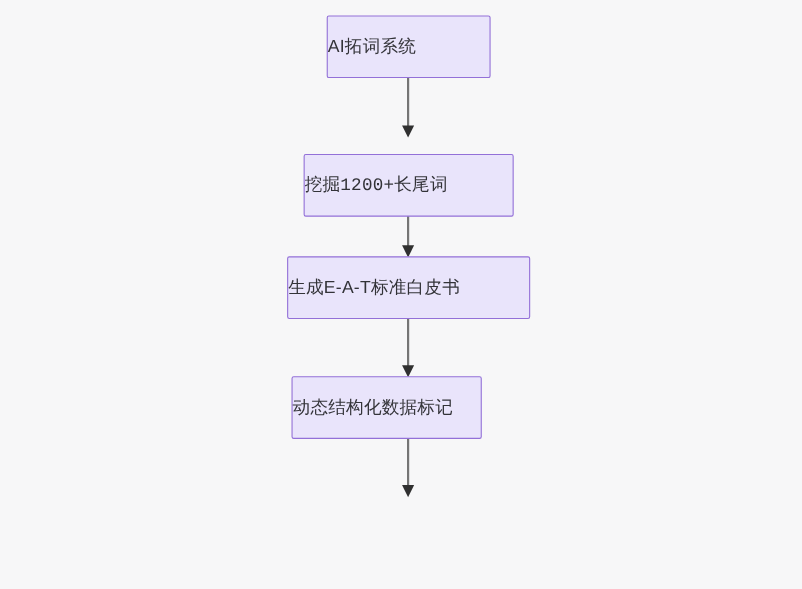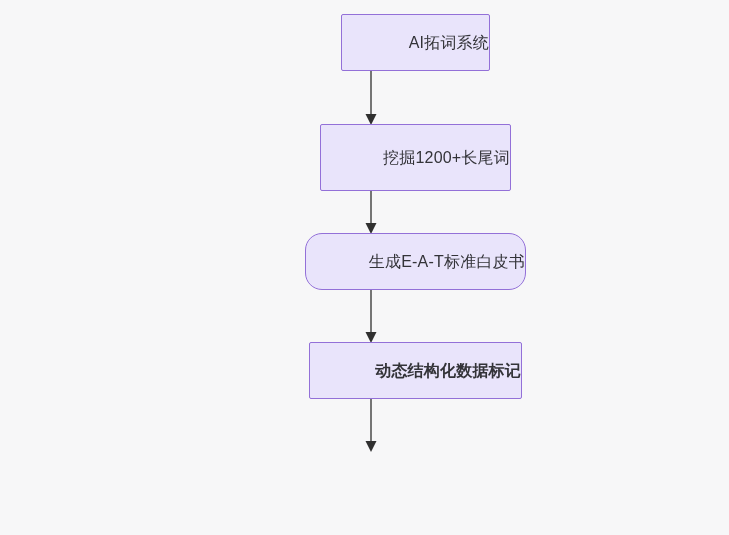--- a/index.html
+++ b/index.html
@@ -19,22 +19,21 @@
     height: 535px;
   }
   .node {
     position: absolute;
     box-sizing: border-box;
     background: #e9e4fb;
     border: 1.6px solid #9370d8;
     border-radius: 2px;
     display: flex;
     align-items: center;
-    justify-content: flex-end;
-    margin-left: 44px;
+    justify-content: flex-start;
   }
   .node-label {
     color: #333338;
     font-size: 16px;
     line-height: 1;
     letter-spacing: 0.2px;
     white-space: nowrap;
   }
   .connector {
     position: absolute;
@@ -70,26 +69,26 @@
 
   <svg class="connector" style="left:359px; top:397px;" width="24" height="57" viewBox="0 0 24 57">
     <line class="conn-line" x1="12" y1="0" x2="12" y2="46"></line>
     <polygon class="conn-head" points="12,55 6.5,44 17.5,44"></polygon>
   </svg>
 
   <div class="node" style="left:297px; top:14px; width:149px; height:57px;">
     <span class="node-label">AI拓词系统</span>
   </div>
 
-  <div class="node" style="left:276px; top:124px; width:191px; height:67px;">
+  <div class="node" style="left:276px; top:140px; width:191px; height:57px;font-family:Liberation Mono, monospace;">
     <span class="node-label">挖掘1200+长尾词</span>
   </div>
 
-  <div class="node" style="left:261px; top:233px; width:221px; height:57px;border-radius:17px;">
+  <div class="node" style="left:261px; top:233px; width:221px; height:57px;">
     <span class="node-label">生成E-A-T标准白皮书</span>
   </div>
 
-  <div class="node" style="left:265px; top:342px; width:213px; height:57px;font-weight:bold;">
+  <div class="node" style="left:265px; top:342px; width:173px; height:57px;">
     <span class="node-label">动态结构化数据标记</span>
   </div>
 
 
 </div>
 
 </body></html>

